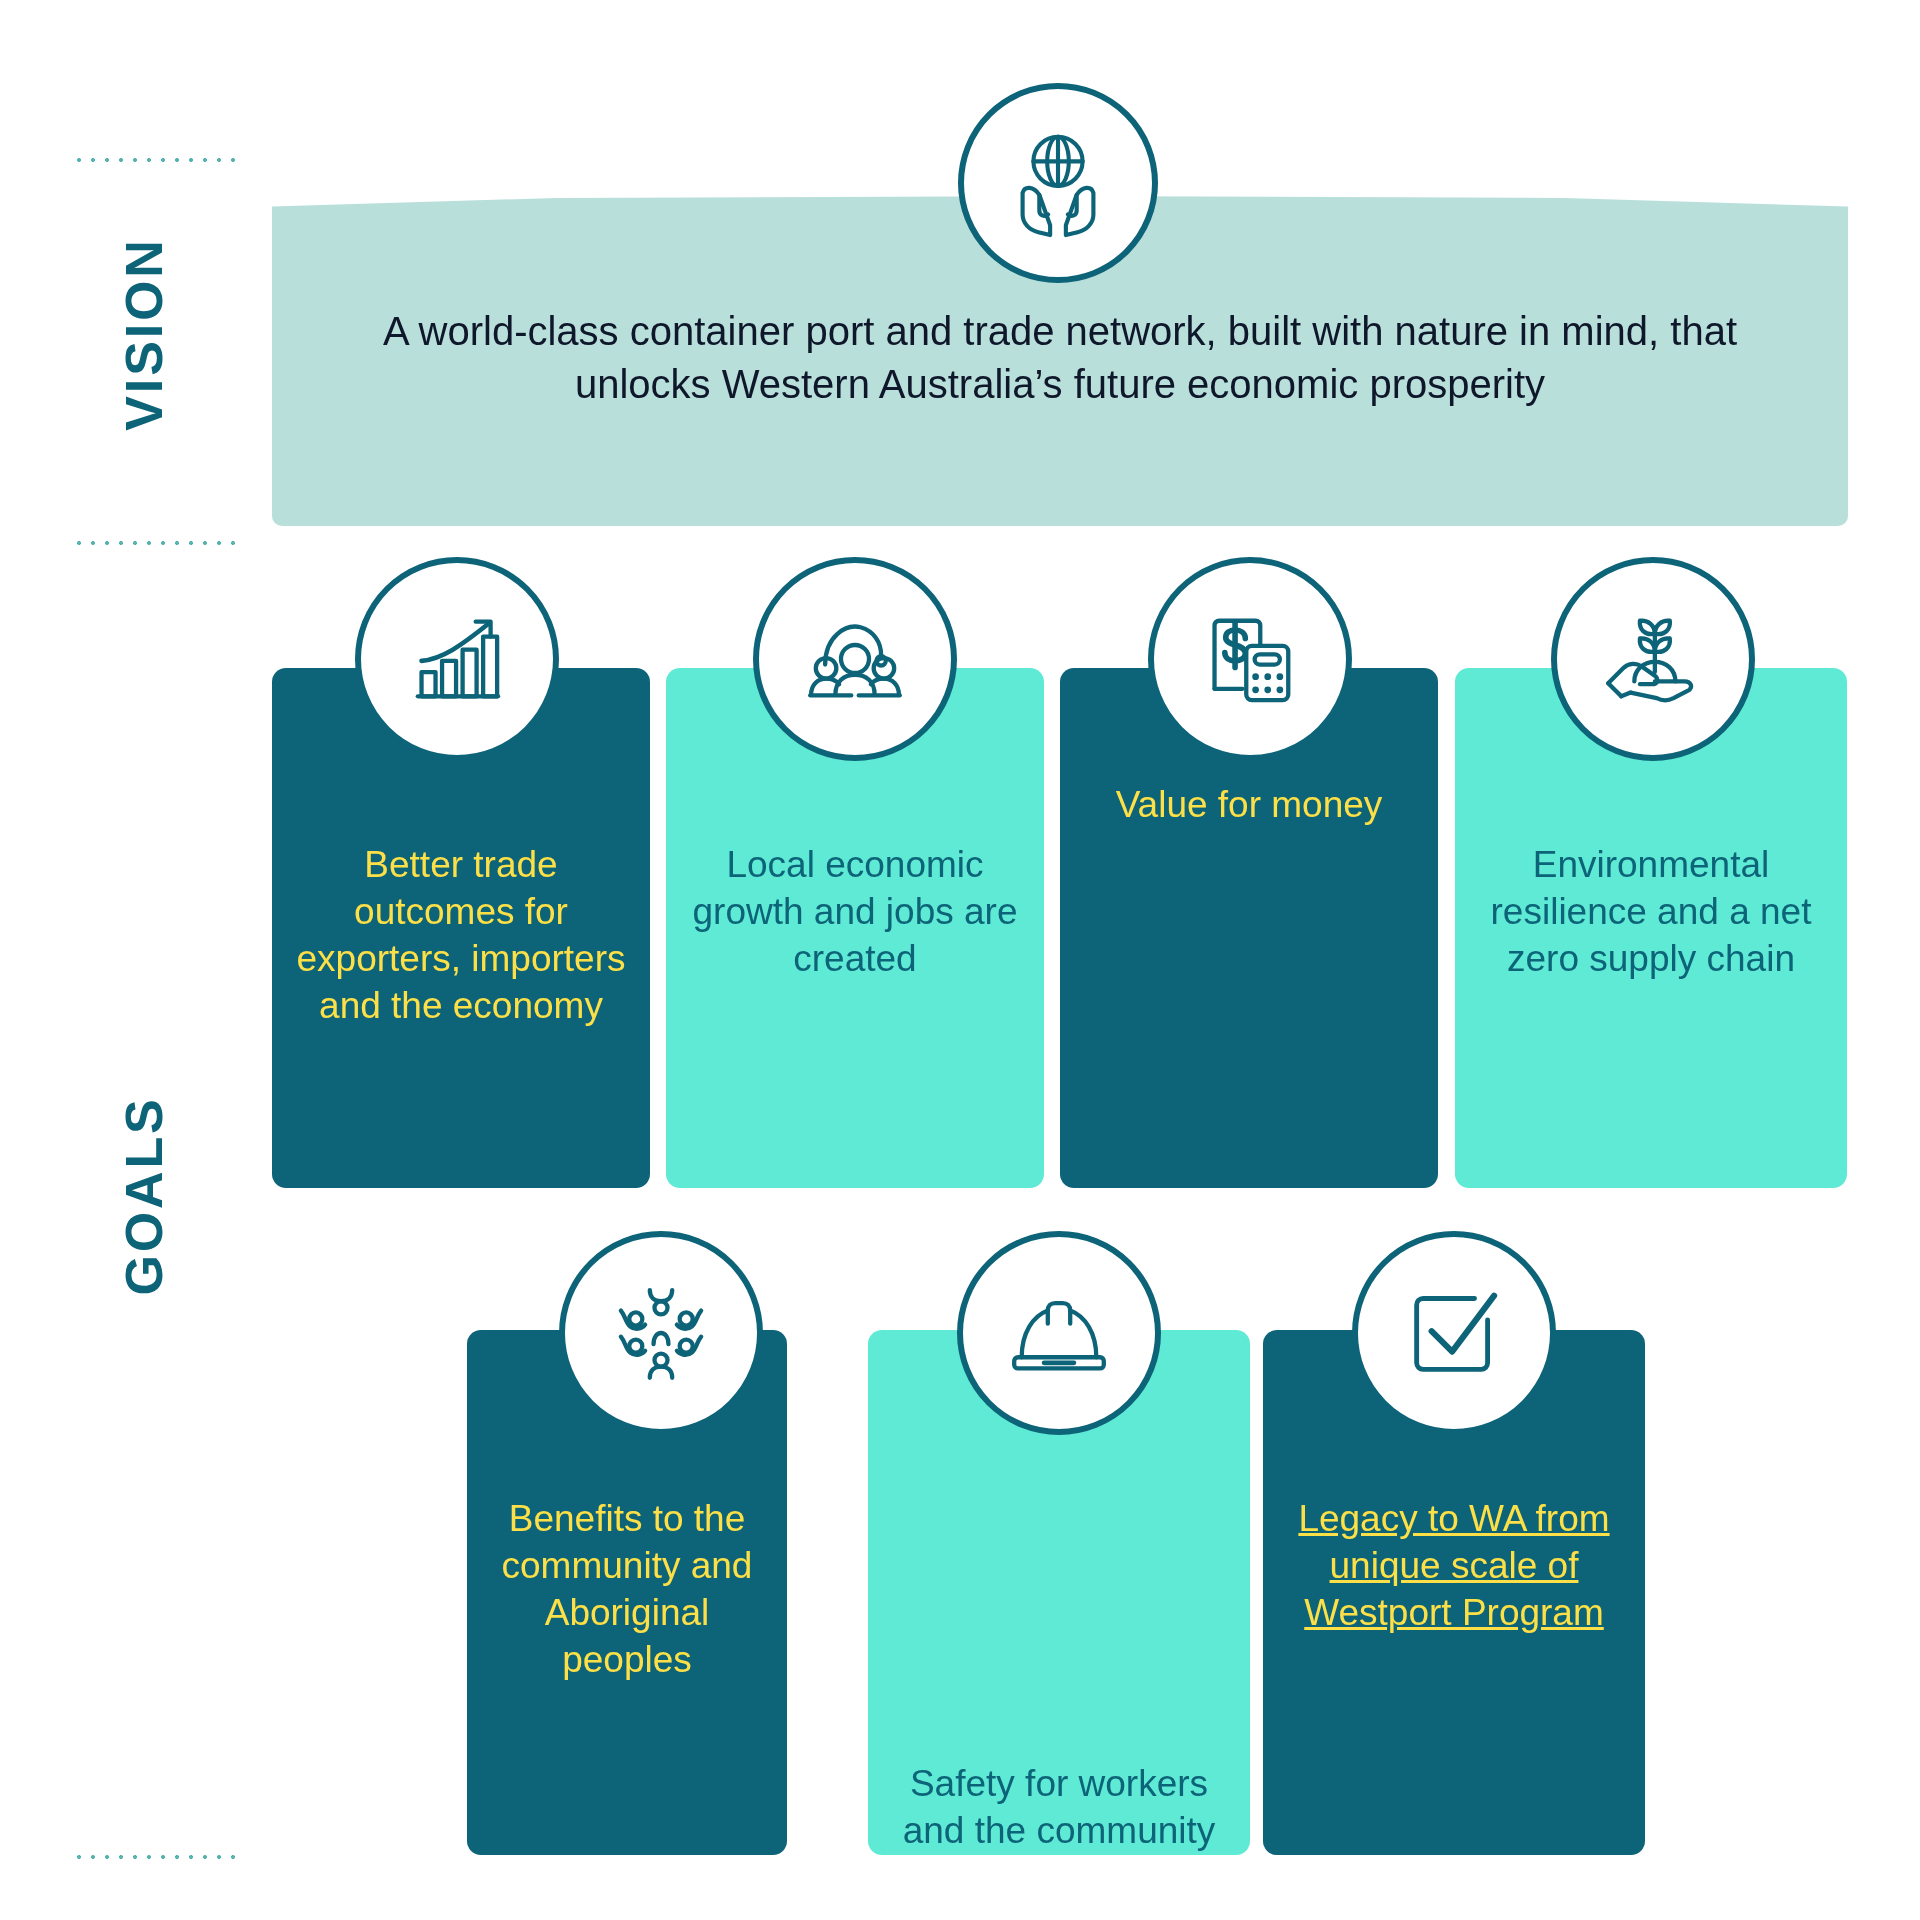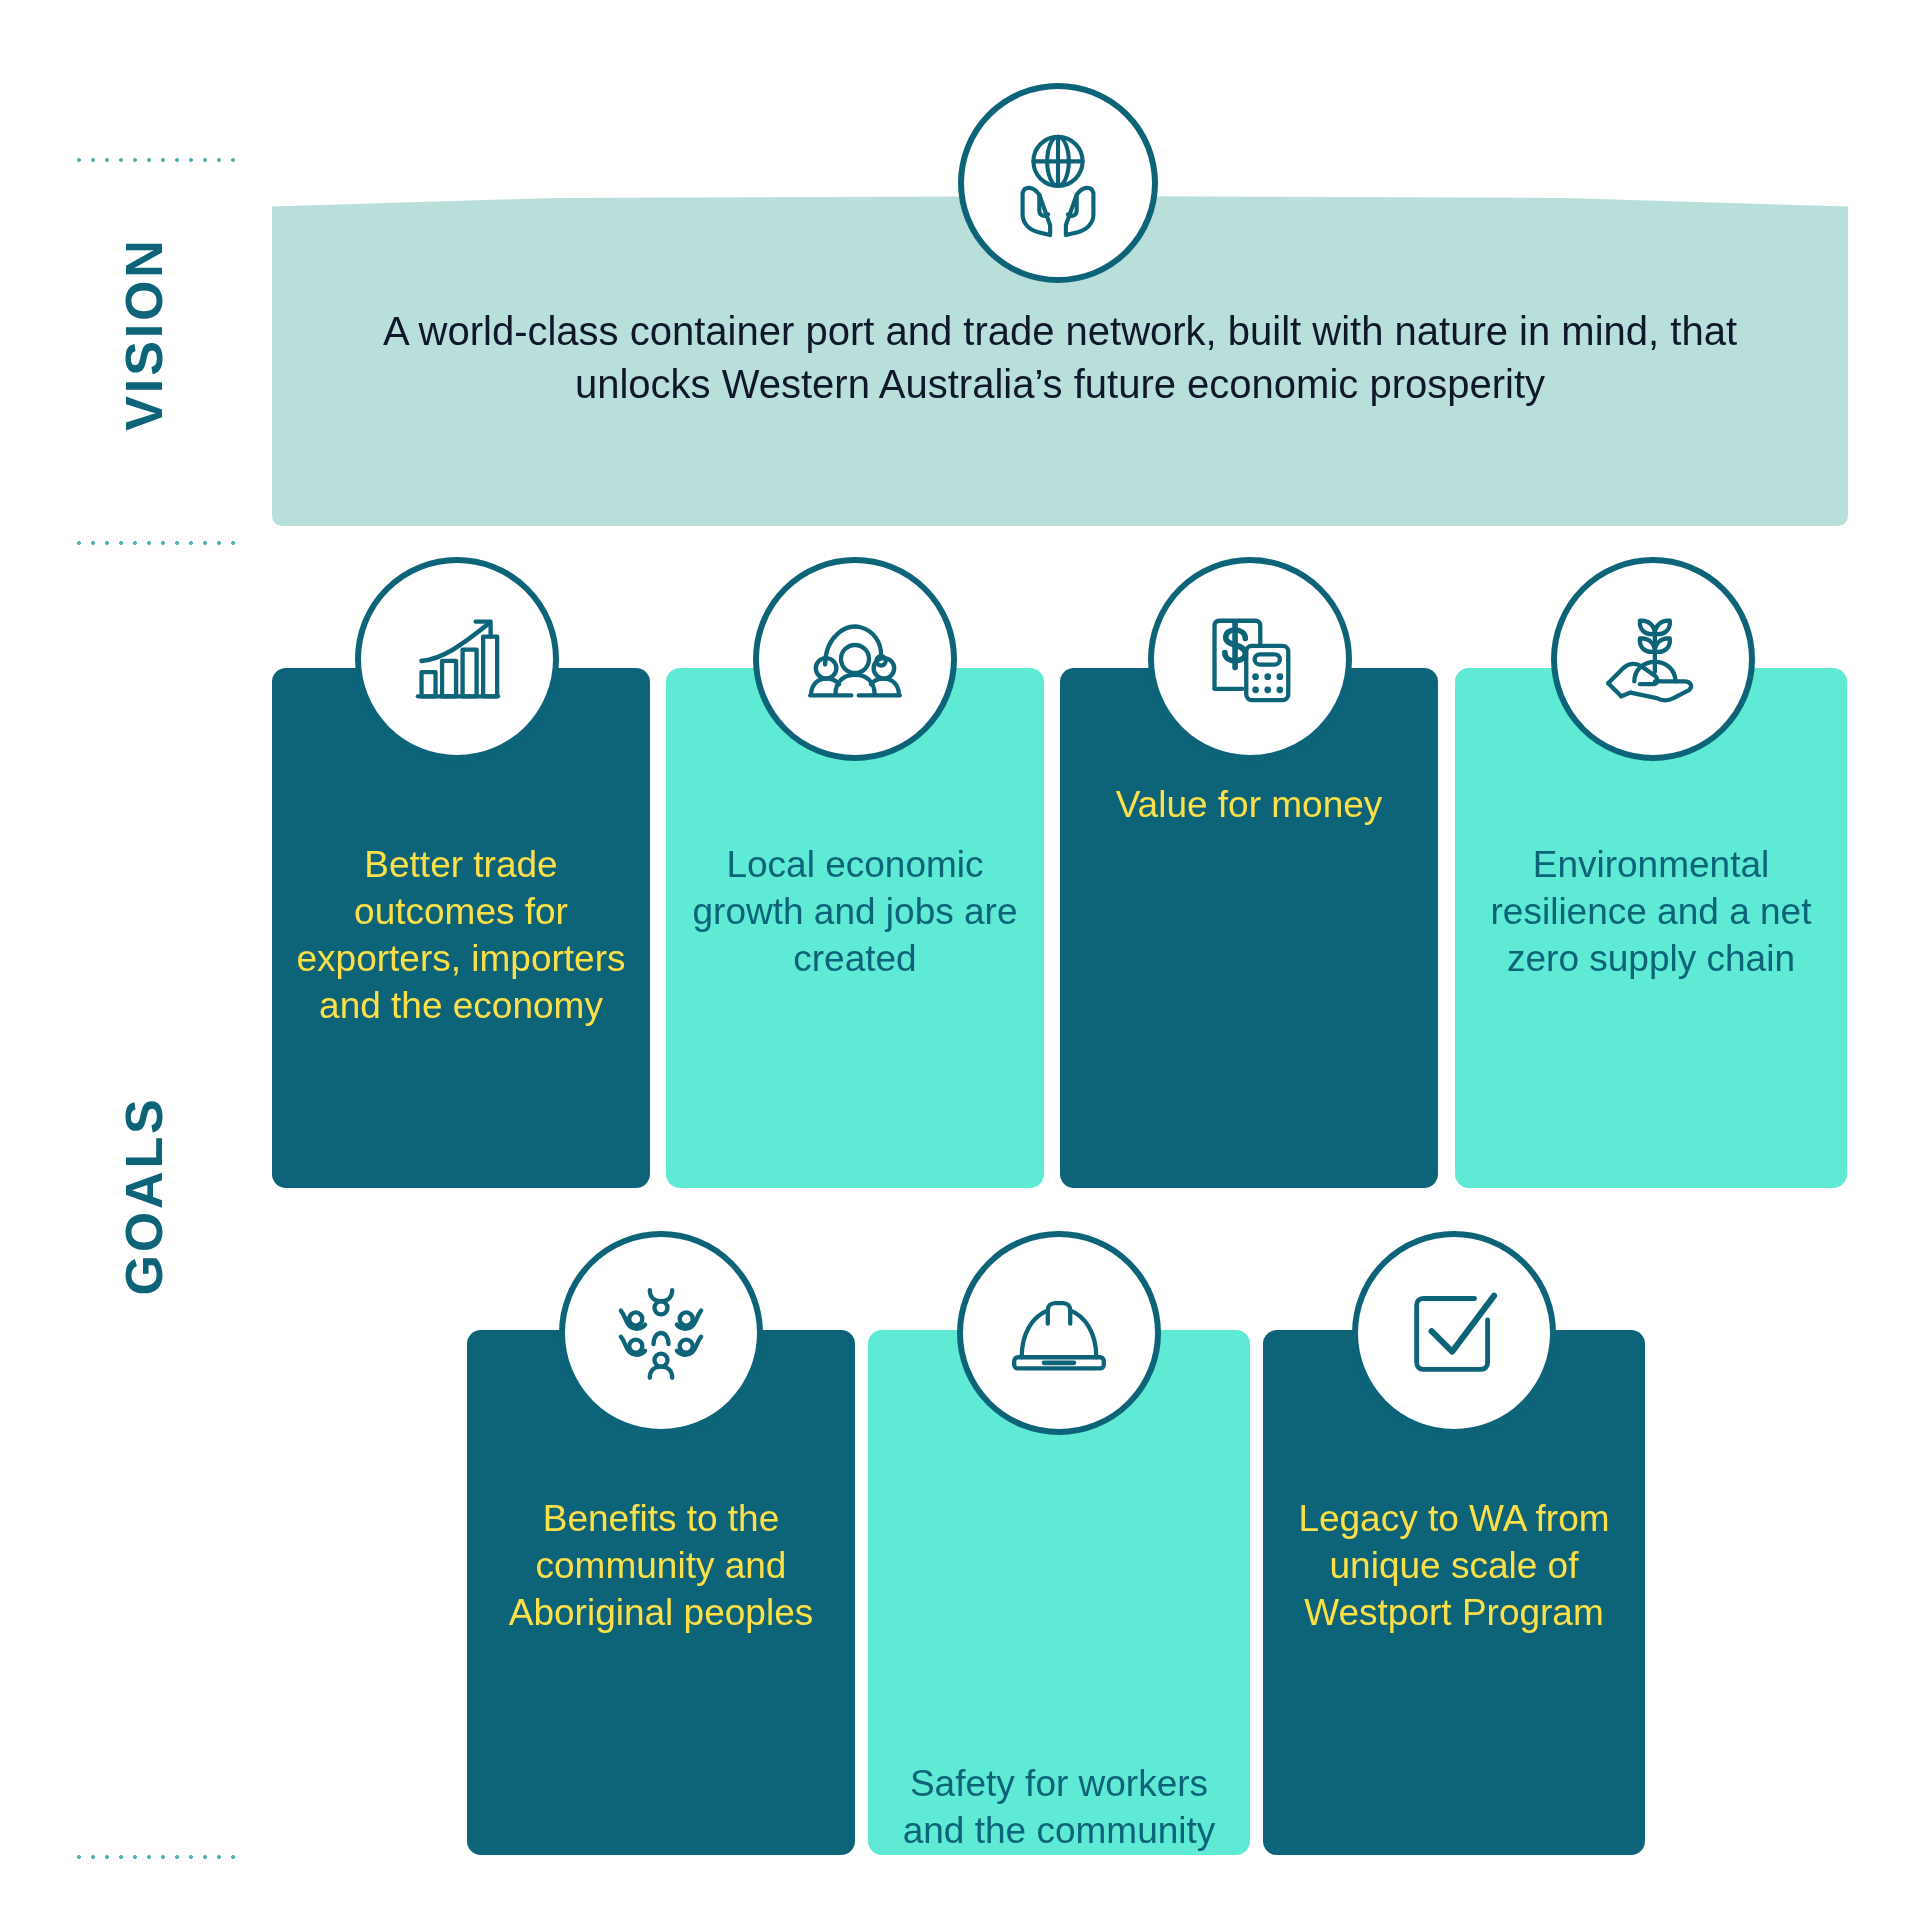--- a/index.html
+++ b/index.html
@@ -218,21 +218,21 @@
       <path d="M62 52 C62 43 55 37 46 38 C45 47 51 54 62 52 Z"></path>
       <path d="M62 52 C62 43 69 37 78 38 C79 47 73 54 62 52 Z"></path>
       <path d="M40 84 C40 71 50 63 62 63 C74 63 84 71 84 84"></path>
       <path d="M12 86 L28 70 C34 64 42 64 48 68 L62 78 C66 81 65 86 61 87 L46 87"></path>
       <path d="M62 84 L94 84 C100 84 103 89 99 93 L82 102 C76 105 70 105 64 102 L36 96"></path>
       <path d="M12 86 L26 100"></path>
       <path d="M26 100 L36 96"></path>
     </svg>
   </div>
 
-  <div class="card dark row2" style="left:467px; width:388px;">
+  <div class="card dark row2" style="left:467px; width:320px;">
     <div class="card-text" style="margin-top:166px;">Benefits to the community and Aboriginal peoples</div>
   </div>
   <div class="badge" style="left:559px; top:1231px; width:204px; height:204px;">
     <svg width="112" height="112" viewBox="0 0 120 120" fill="none" stroke="#0d6378" stroke-width="4.6" stroke-linecap="round" stroke-linejoin="round">
 
       <circle cx="60" cy="89" r="7"></circle>
       <path d="M48 108 C48 100 53 96 60 96 C67 96 72 100 72 108"></path>
 
       <path d="M52 72 C52 64 56 60 60 60 C64 60 68 64 68 72"></path>
 
@@ -261,21 +261,21 @@
       <path d="M20 86 C20 60 32 42 48 36"></path>
       <path d="M100 86 C100 60 88 42 72 36"></path>
       <path d="M48 36 C48 31 51 28 56 28 L64 28 C69 28 72 31 72 36 L72 50"></path>
       <path d="M48 36 L48 50"></path>
       <rect x="12" y="86" width="96" height="12" rx="4"></rect>
       <line x1="44" y1="92" x2="76" y2="92" stroke-width="5"></line>
     </svg>
   </div>
 
   <div class="card dark row2" style="left:1263px; width:382px;">
-    <div class="card-text" style="margin-top:166px;">Legacy to WA from unique scale of Westport Program</div>
+    <div class="card-text" style="margin-top:166px;text-decoration:underline;">Legacy to WA from unique scale of Westport Program</div>
   </div>
   <div class="badge" style="left:1352px; top:1231px; width:204px; height:204px;">
     <svg width="112" height="112" viewBox="0 0 120 120" fill="none" stroke="#0d6378" stroke-width="5.2" stroke-linecap="round" stroke-linejoin="round">
       <path d="M96 46 L96 92 C96 96 93 99 89 99 L27 99 C23 99 20 96 20 92 L20 30 C20 26 23 23 27 23 L82 23"></path>
       <path d="M36 58 L58 80 L103 20" stroke-width="6.5"></path>
     </svg>
   </div>
 
 </div>
 

